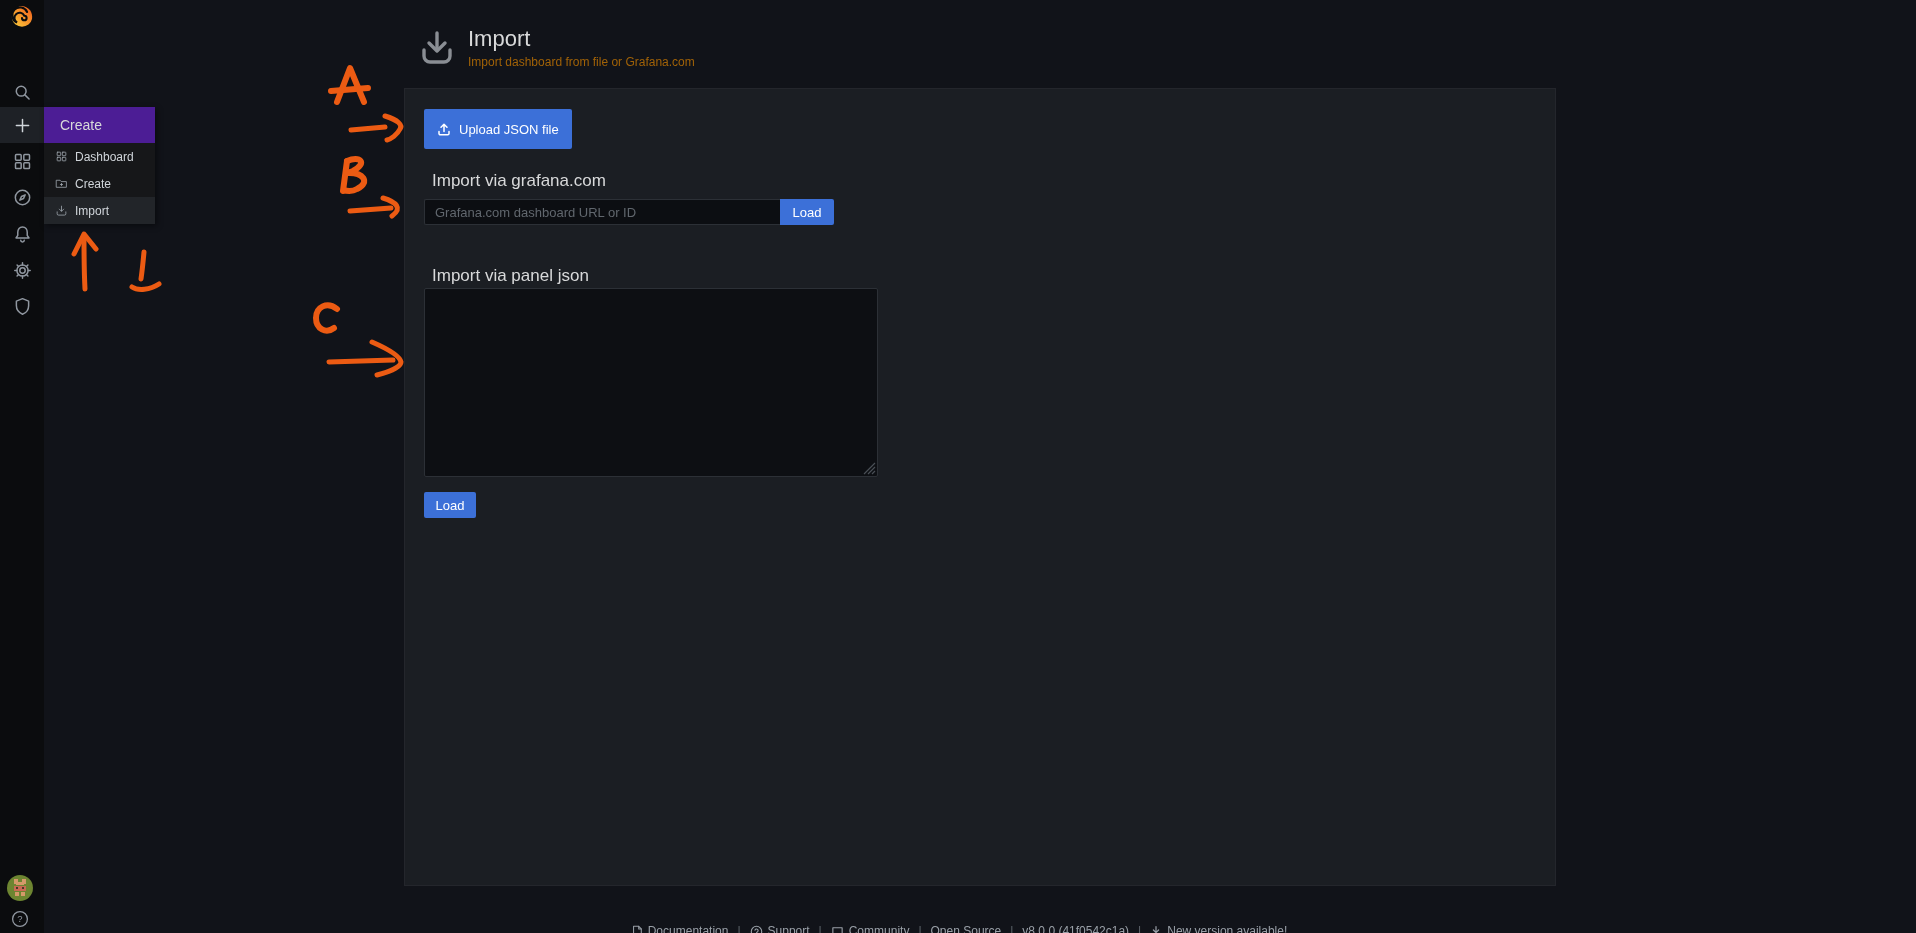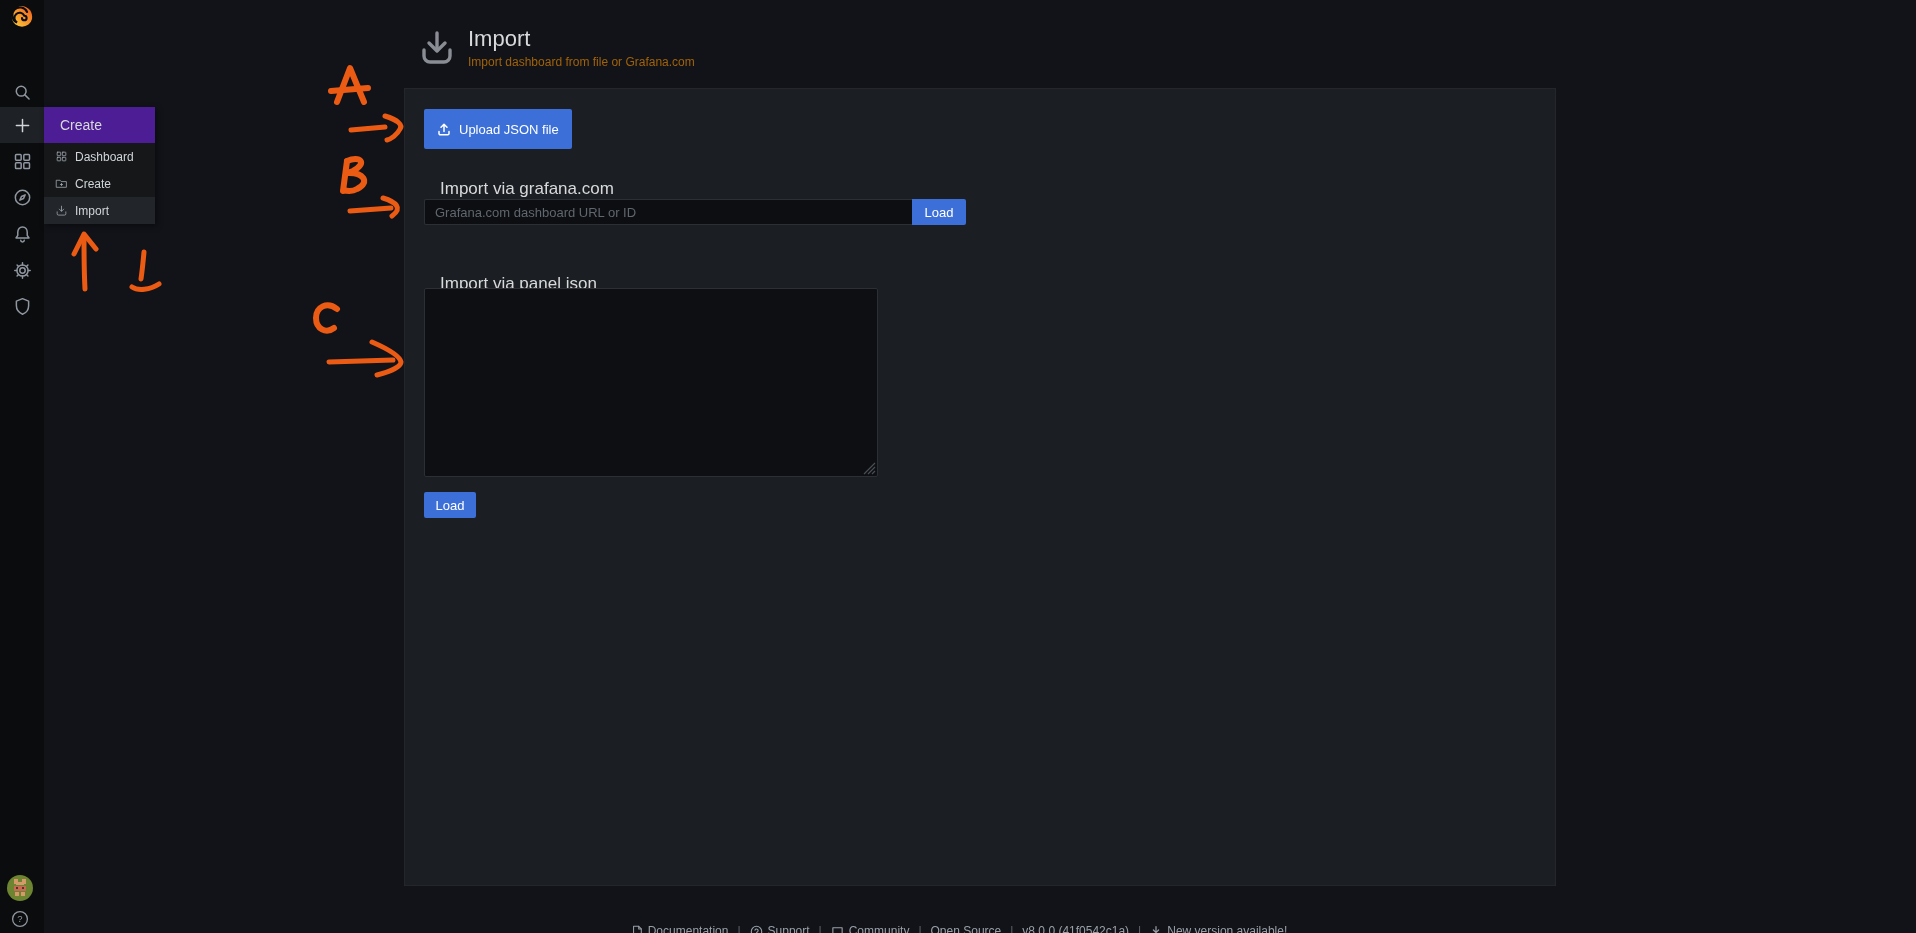--- a/index.html
+++ b/index.html
@@ -35,26 +35,26 @@
   
   .panel{position:absolute;left:404px;top:88px;width:1152px;height:798px;
          background:#1b1e23;border:1px solid #24262c;box-sizing:border-box;}
 
   .btn{display:inline-flex;align-items:center;justify-content:center;gap:8px;
        background:var(--accent,#3c70d8);color:#fff;font-size:13px;font-weight:500;
        border:none;border-radius:2px;cursor:pointer;font-family:inherit;}
   .upload-btn{position:absolute;left:424px;top:109px;height:40px;padding:0 13px;}
   .upload-btn svg{stroke:#fff;fill:none;stroke-width:1.5;stroke-linecap:round;stroke-linejoin:round;}
 
-  .sec-h{position:absolute;font-size:17px;font-weight:400;color:#d8d9da;margin:16px;}
+  .sec-h{position:absolute;font-size:17px;font-weight:400;color:#d8d9da;margin:8px;}
   .h-gcom{left:424px;top:163px;}
   .h-json{left:424px;top:258px;}
 
   .gcom-row{position:absolute;left:424px;top:199px;display:flex;}
-  .gcom-input{width:488px;height:26px;box-sizing:border-box;background:#0c0e12;
+  .gcom-input{width:356px;height:26px;box-sizing:border-box;background:#0c0e12;
               border:1px solid #2c3036;border-right:none;border-radius:2px 0 0 2px;
               color:#0ea5e9;font-size:13px;padding:0 10px;outline:none;font-family:inherit;}
   .gcom-input::placeholder{color:#61676e;}
   .load-btn{width:54px;height:26px;border-radius:0 2px 2px 0;}
 
   .json-ta{position:absolute;left:424px;top:288px;width:454px;height:189px;box-sizing:border-box;
            background:#0d0f13;border:1px solid #2c3036;border-radius:2px;resize:none;
            color:#c7d0d9;font-family:"Liberation Mono",monospace;font-size:12px;padding:6px 8px;outline:none;}
   .resize-grip{position:absolute;left:861px;top:461px;width:15px;height:14px;cursor:nwse-resize;}
   .resize-grip svg{stroke:#4a4f56;stroke-width:1.2;}

